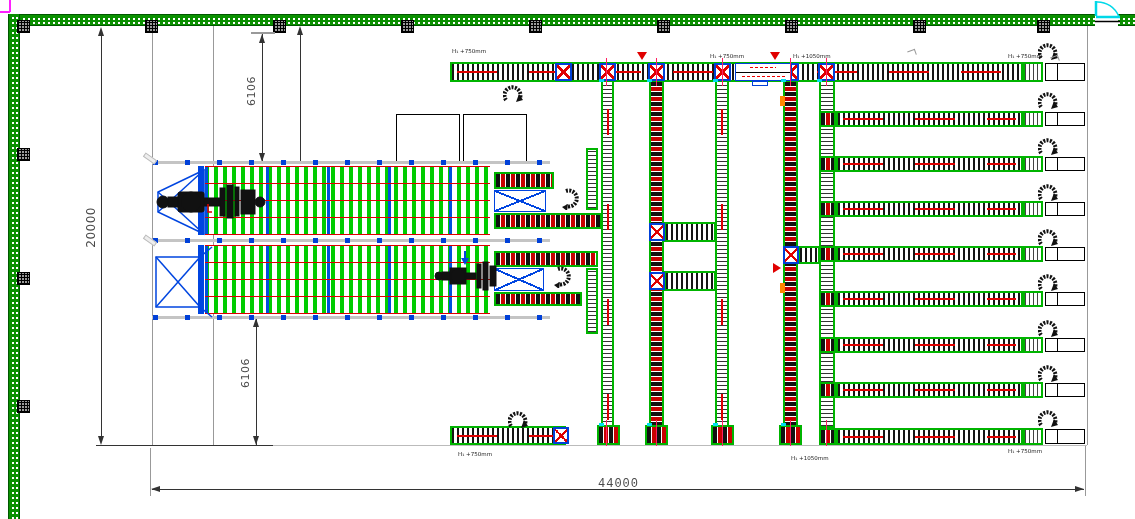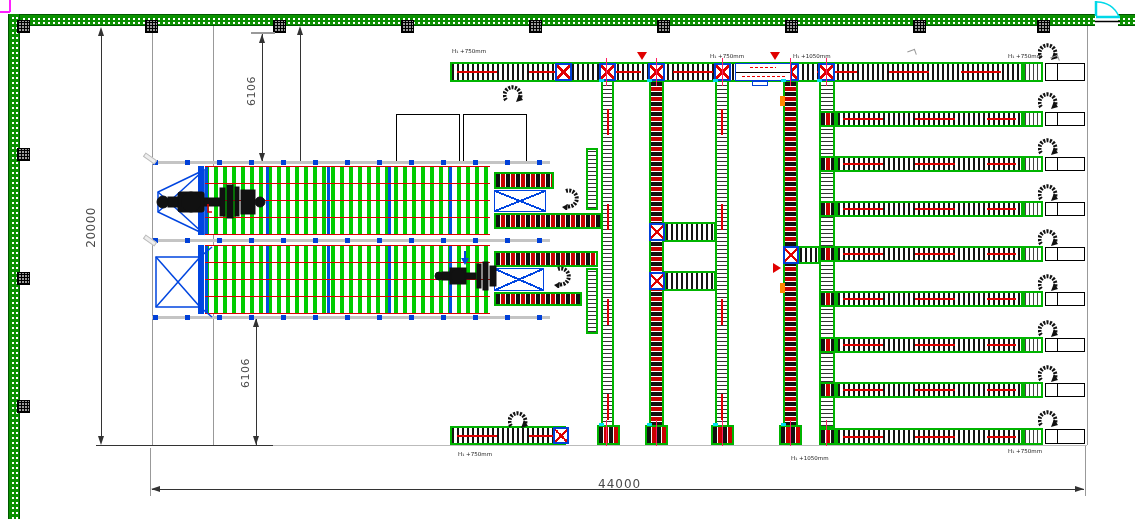--- a/index.html
+++ b/index.html
@@ -130,21 +130,21 @@
   <div class="abs dl" style="left:256px;top:318px;width:1px;height:127px;"></div>
   <div class="abs au" style="left:253px;top:318px;"></div>
   <div class="abs ad" style="left:253px;top:436px;"></div>
   <div class="abs vtext" style="left:239px;top:358px;font-size:11px;">6106</div>
 
   <div class="abs ext" style="left:150px;top:448px;width:1px;height:48px;"></div>
   <div class="abs ext" style="left:1085px;top:446px;width:1px;height:50px;"></div>
   <div class="abs dl" style="left:152px;top:489px;width:932px;height:1px;"></div>
   <div class="abs al" style="left:151px;top:486px;"></div>
   <div class="abs ar" style="left:1075px;top:486px;"></div>
-  <div class="abs htext" style="left:598px;top:477px;">44000</div>
+  <div class="abs htext" style="left:598px;top:477px;font-family:Liberation Mono, monospace;">44000</div>
 
   <div class="abs roombox" style="left:396px;top:114px;width:64px;height:49px;"></div>
   <div class="abs roombox" style="left:463px;top:114px;width:64px;height:49px;"></div>
 
   <div class="abs rail" style="left:152px;top:161px;width:398px;height:3px;"></div>
   <div class="abs dots" style="left:153px;top:160px;width:392px;height:5px;"></div>
   <div class="abs rail" style="left:152px;top:239px;width:398px;height:3px;"></div>
   <div class="abs dots" style="left:153px;top:238px;width:392px;height:5px;"></div>
   <div class="abs rail" style="left:152px;top:316px;width:398px;height:3px;"></div>
   <div class="abs dots" style="left:153px;top:315px;width:392px;height:5px;"></div>

